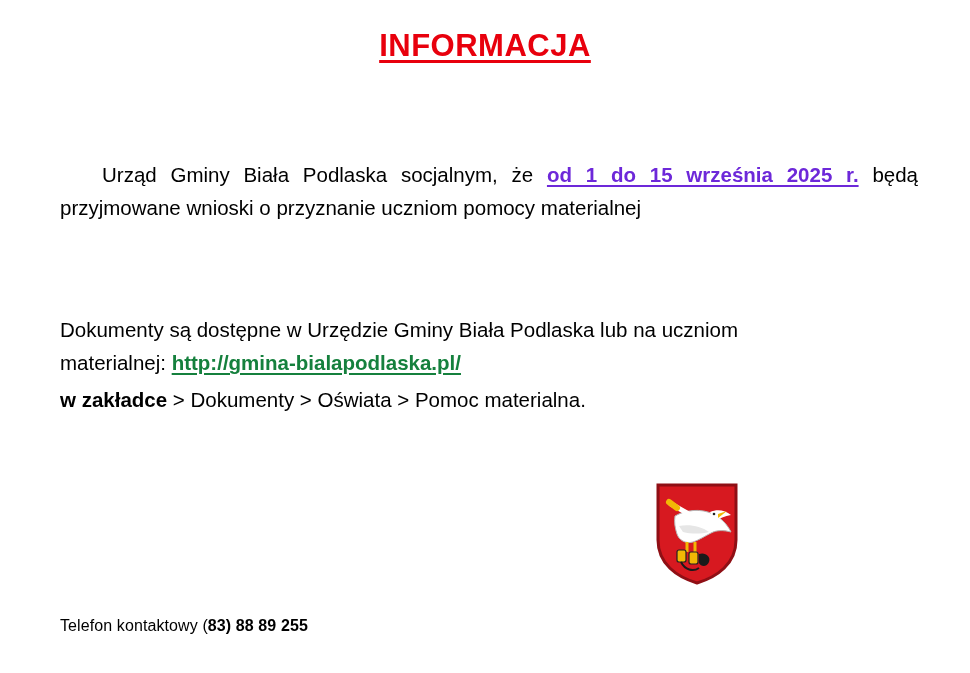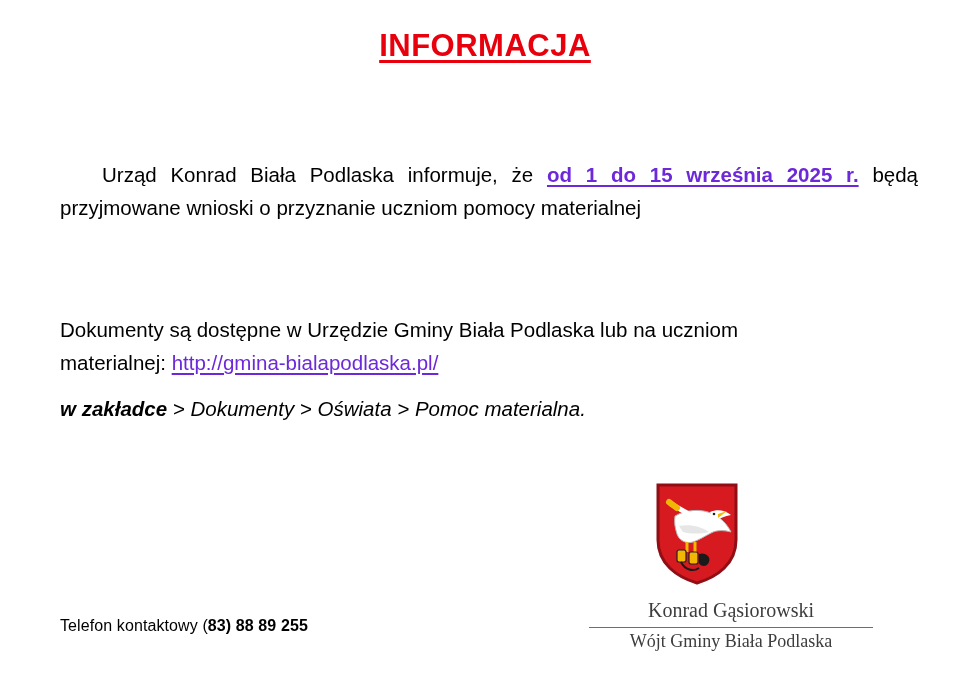--- a/index.html
+++ b/index.html
@@ -67,34 +67,33 @@
 
   .para-2 {
     top: 313px;
   }
   .para-2 .line {
     display: block;
     white-space: nowrap;
   }
 
   .link {
-    color: #6d28d9;
-    font-weight: normal;
+    color: #15803d;
+    font-weight: bold;
     text-decoration: underline;
     text-underline-offset: 3px;
     cursor: pointer;
   }
 
   .bold {
     font-weight: bold;
   }
 
   .path-line {
-    margin-top: 13px;
-    font-style: italic;
+    margin-top: 4px;
   }
 
   .phone {
     position: absolute;
     left: 60px;
     top: 617px;
     font-size: 16px;
     letter-spacing: 0.1px;
   }
 
@@ -134,21 +133,21 @@
   }
 </style>
 </head>
 <body>
 
 <div class="page">
 
   <div class="doc-title">INFORMACJA</div>
 
   <div class="body-block para-1">
-    <span class="indent"></span><span>Urząd Konrad Biała Podlaska informuje, że </span><span class="highlight-red">od 1 do 15 września 2025 r.</span>
+    <span class="indent"></span><span>Urząd Gminy Biała Podlaska socjalnym, że </span><span class="highlight-red">od 1 do 15 września 2025 r.</span>
     <span>będą przyjmowane wnioski o przyznanie uczniom pomocy materialnej</span>
   </div>
 
   <div class="body-block para-2">
     <span class="line">Dokumenty są dostępne w Urzędzie Gminy Biała Podlaska lub na uczniom</span>
     <span class="line">
       <span>materialnej: </span><a class="link" href="#">http://gmina-bialapodlaska.pl/</a>
     </span>
     <span class="line path-line">
       <span class="bold">w zakładce</span><span> &gt; Dokumenty &gt; Oświata  &gt; Pomoc materialna.</span>
@@ -177,19 +176,14 @@
 
       <path d="M32 60 L32 70 M40 60 L40 70" stroke="#f2b705" stroke-width="3"></path>
 
       <rect x="22" y="68" width="9" height="12" rx="2" fill="#f2b705" stroke="#222" stroke-width="1.2"></rect>
       <rect x="34" y="70" width="9" height="12" rx="2" fill="#f2b705" stroke="#222" stroke-width="1.2"></rect>
       <path d="M44 72 C50 70 56 74 54 80 C52 85 46 85 44 81 Z" fill="#1a1a1a"></path>
       <path d="M26 80 C30 88 38 90 44 86" stroke="#1a1a1a" stroke-width="2" fill="none"></path>
     </svg>
   </div>
 
-  <div class="signature">
-    <div class="sig-name">Konrad Gąsiorowski</div>
-    <div class="sig-rule"></div>
-    <div class="sig-role">Wójt Gminy Biała Podlaska</div>
-  </div>
 
 </div>
 
 </body></html>

